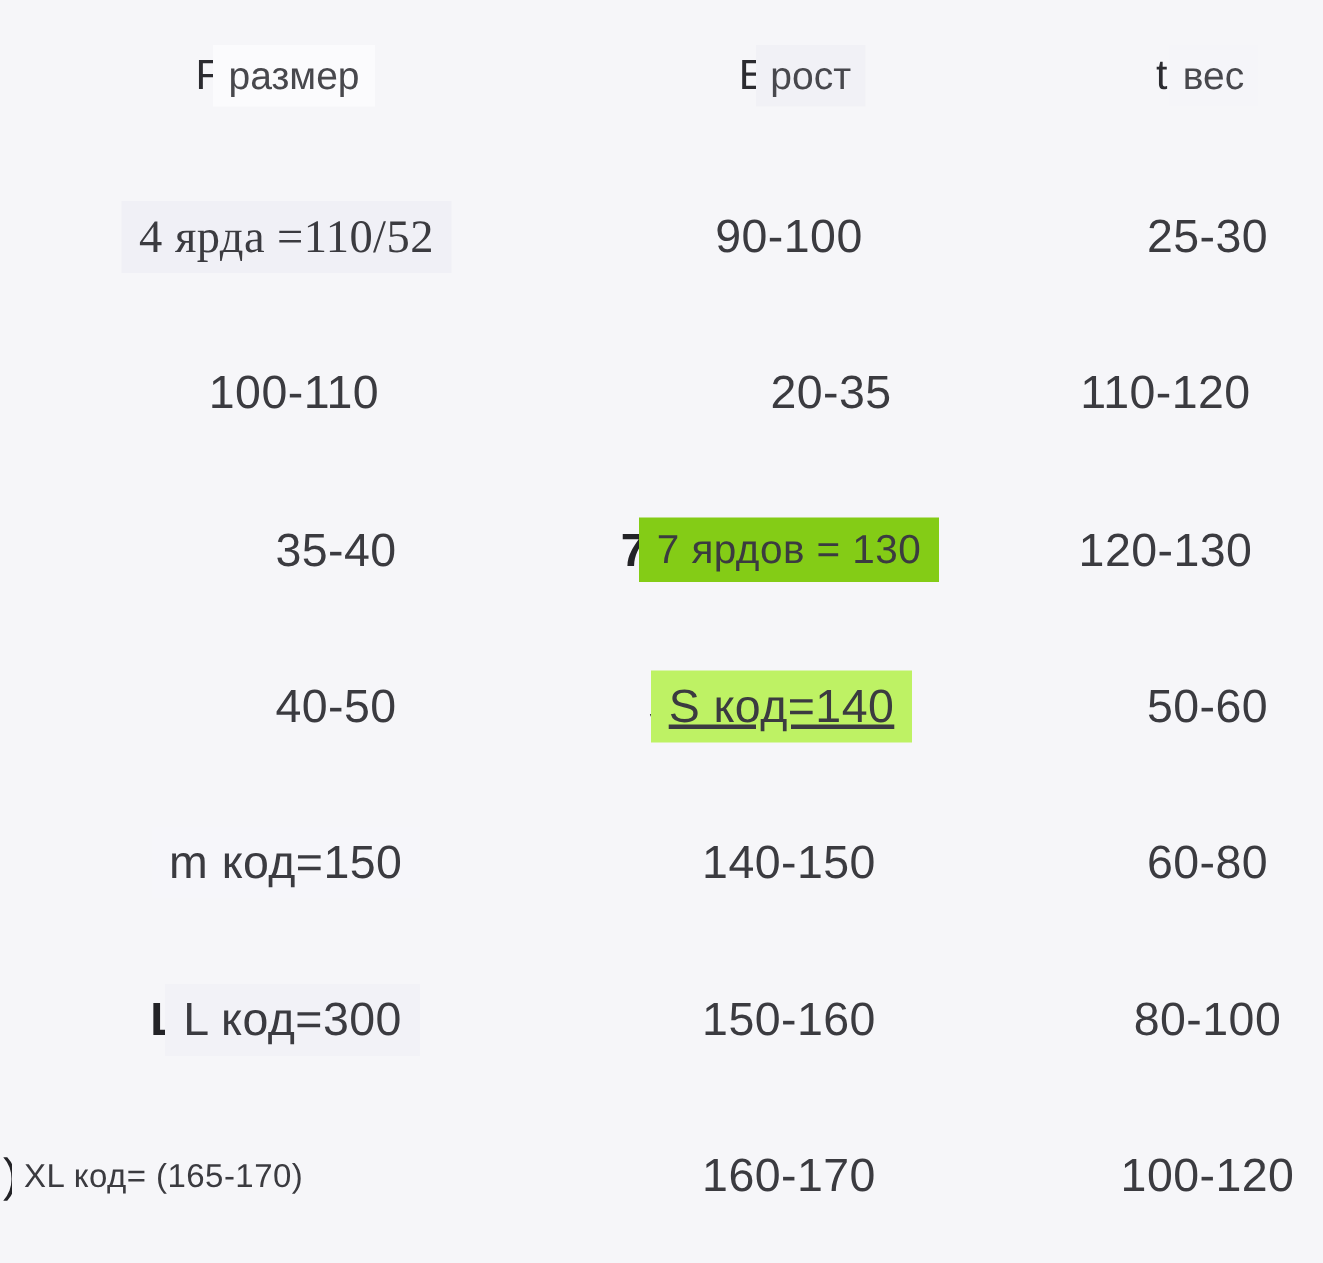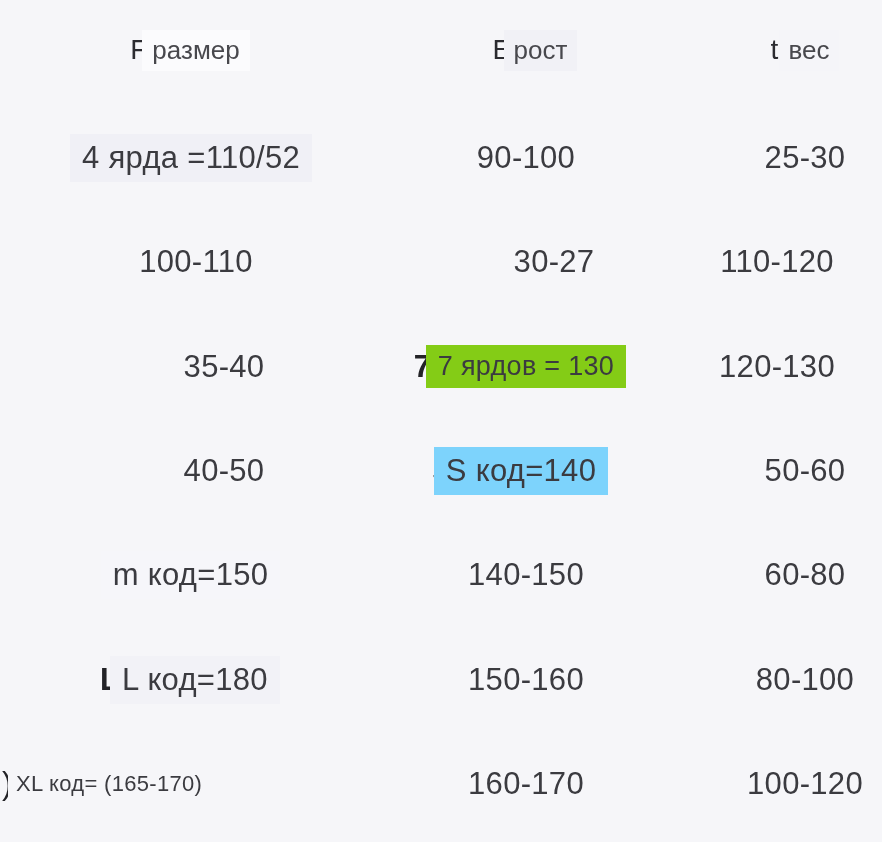--- a/index.html
+++ b/index.html
@@ -28,25 +28,25 @@
   .hcell.c2 .boxed{background:#f1f1f6;}
   .hcell.c3{padding-left:68px;}
   .hcell.c3 .boxed{background:#f5f5f9;}
   
   .bcell{height:93px;font-size:31px;letter-spacing:.3px;color:#3b3b40;}
   .bcell.c2{padding-left:12px;}
   .bcell.c3{padding-left:68px;}
   .boxed{display:inline-flex;align-items:center;}
   .bcell.c1 .boxed{padding:6px 12px;}
   
-  .r1 .boxed{background:#f0f0f6;}
+  .r1 .boxed{background:#f0f0f6;font-family:Liberation Serif, serif;}
   .r2 .boxed{background:#f2f2f7;}
   .r3 .boxed{background:#f2f2f6;font-size:27px;}
   .r4 .boxed{background:#84cc16;font-size:27px;}
-  .r5 .boxed{background:#7dd3fc;}
+  .r5 .boxed{background:#bef264;text-decoration:underline;}
   .r6 .boxed{background:#f6f6fa;}
   .r7 .boxed{background:#f2f2f7;}
   .r8 .boxed{background:transparent;font-size:22px;padding-left:0;}
   .r8.c1{justify-content:flex-start;padding-left:2px;}
   
   .artifact{
     display:inline-block;overflow:hidden;
     width:var(--aw,6px);
     color:#232327;flex:0 0 auto;
     margin-right:-4px;
@@ -81,21 +81,21 @@
       <span>90-100</span>
     </div>
     <div class="cell bcell c3 r1">
       <span>25-30</span>
     </div>
 
     <div class="cell bcell c2 r2">
       <span>100-110</span>
     </div>
     <div class="cell bcell c3 r2">
-      <span>30-27</span>
+      <span>20-35</span>
     </div>
 
     <div class="cell bcell c2 r3">
       <span>110-120</span>
     </div>
     <div class="cell bcell c3 r3">
       <span>35-40</span>
     </div>
 
     <div class="cell bcell c1 r4">
@@ -123,21 +123,21 @@
     </div>
     <div class="cell bcell c2 r6">
       <span>140-150</span>
     </div>
     <div class="cell bcell c3 r6">
       <span>60-80</span>
     </div>
 
     <div class="cell bcell c1 r7">
       <span class="artifact bold" style="--aw:14px">L</span>
-      <span class="boxed">L код=180</span>
+      <span class="boxed">L код=300</span>
     </div>
     <div class="cell bcell c2 r7">
       <span>150-160</span>
     </div>
     <div class="cell bcell c3 r7">
       <span>80-100</span>
     </div>
 
     <div class="cell bcell c1 r8">
       <span class="artifact" style="--aw:6px">)</span>

